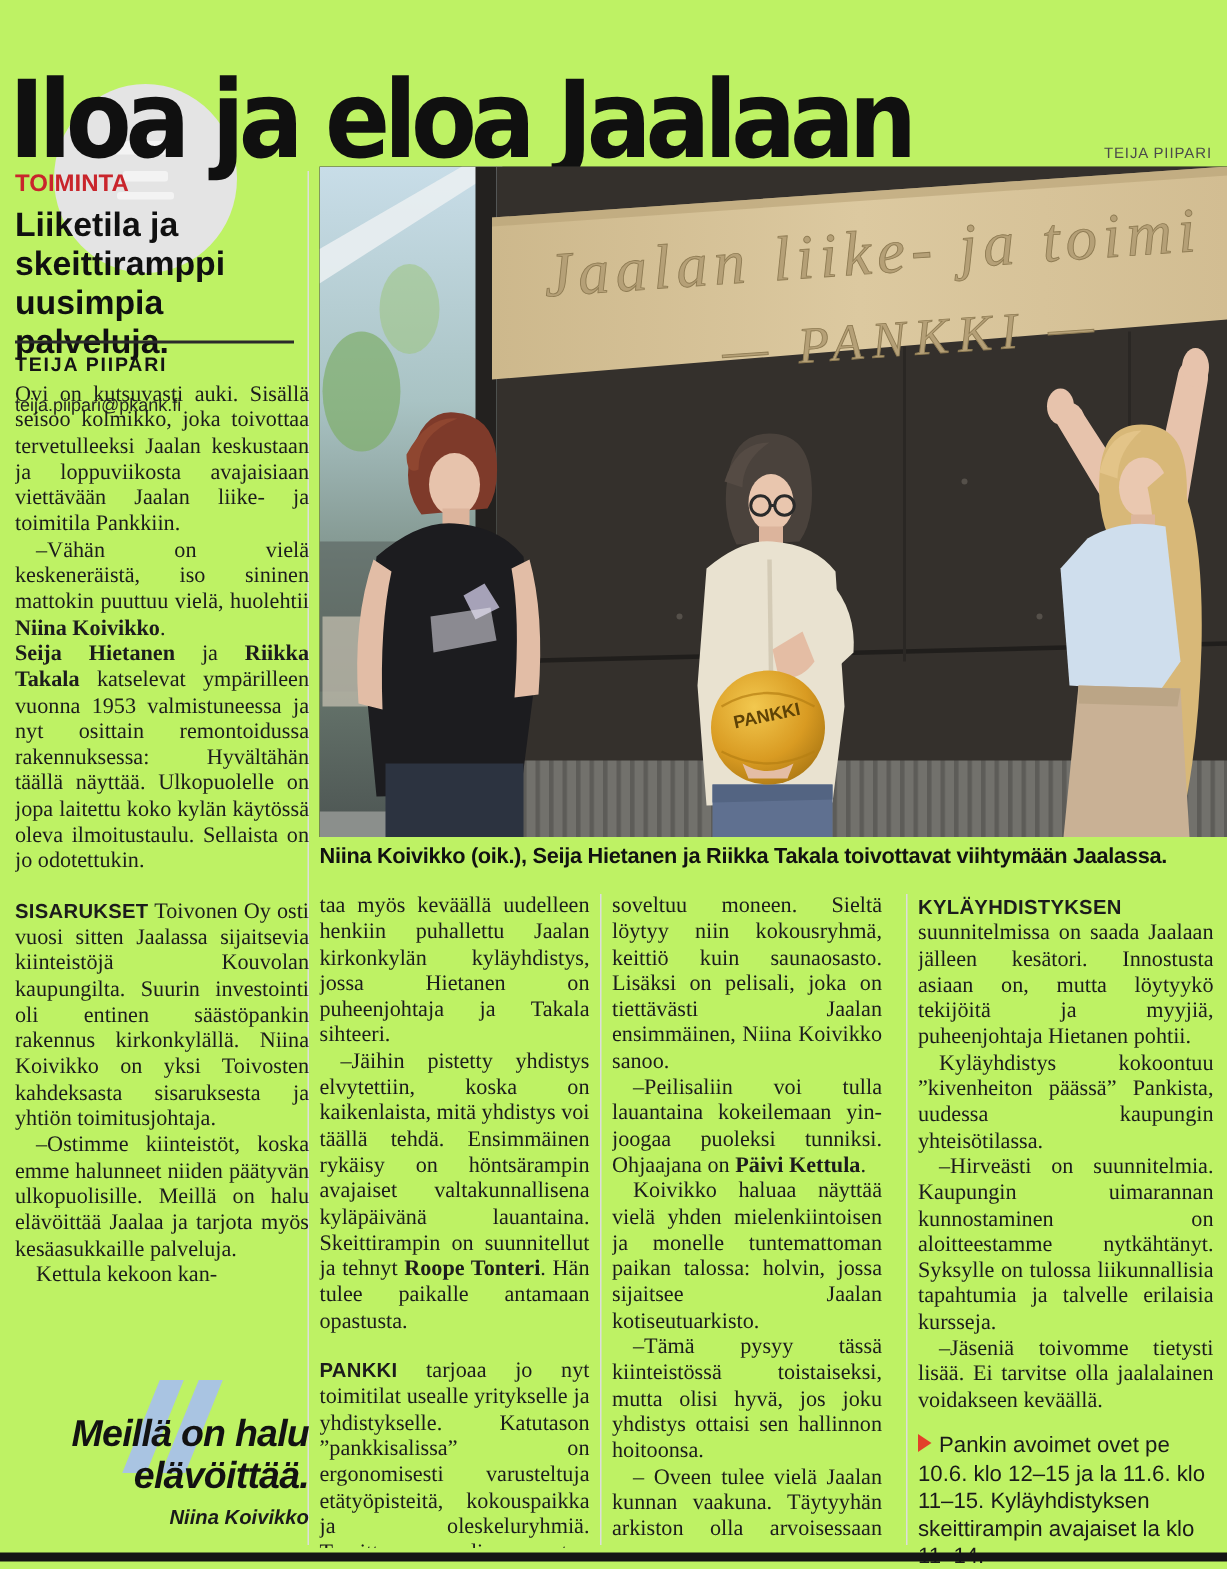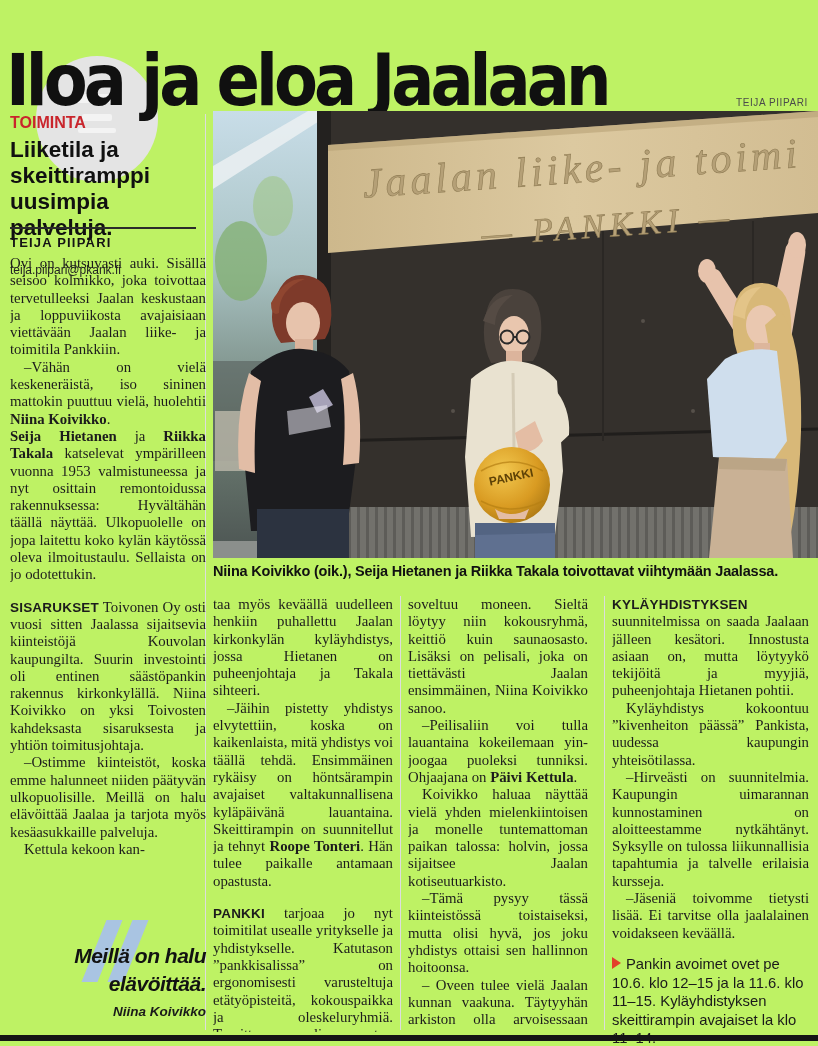--- a/index.html
+++ b/index.html
@@ -46,21 +46,21 @@
   .photo-wrap{position:absolute;left:213px;top:111px;width:605px;height:447px;background:#34312d;overflow:hidden;}
   .caption{position:absolute;left:213px;top:563px;width:602px;font-size:14.5px;font-weight:700;
            letter-spacing:-.2px;color:#111;}
 
   
   .pull-quote{position:absolute;left:6px;top:912px;width:200px;text-align:right;}
   .pq-marks{position:absolute;left:84px;top:8px;width:58px;height:62px;}
   .pq-mark{position:absolute;top:0;width:16px;height:62px;background:#a9c4e2;transform:skewX(-22deg);}
   .pq-mark.m1{left:4px;}
   .pq-mark.m2{left:30px;}
-  .pq-text{position:relative;margin-top:30px;font-style:italic;font-weight:700;font-size:21px;
+  .pq-text{position:relative;margin-top:30px;font-style:italic;font-weight:700;font-size:25px;
            line-height:28px;letter-spacing:-.5px;color:#121212;}
   .pq-attr{margin-top:6px;font-style:italic;font-weight:700;font-size:13.5px;color:#1a1a1a;}
 
   
   .info-box{position:absolute;left:612px;top:955px;width:200px;font-size:14.8px;line-height:18.6px;
             color:#1a1a1a;}
   .arrow-icon{display:inline-block;width:0;height:0;border-left:9px solid #e2402a;
               border-top:6px solid transparent;border-bottom:6px solid transparent;margin-right:5px;}
 
   .bottom-bar{position:absolute;left:0;top:1035px;width:818px;height:6px;background:#151515;}

